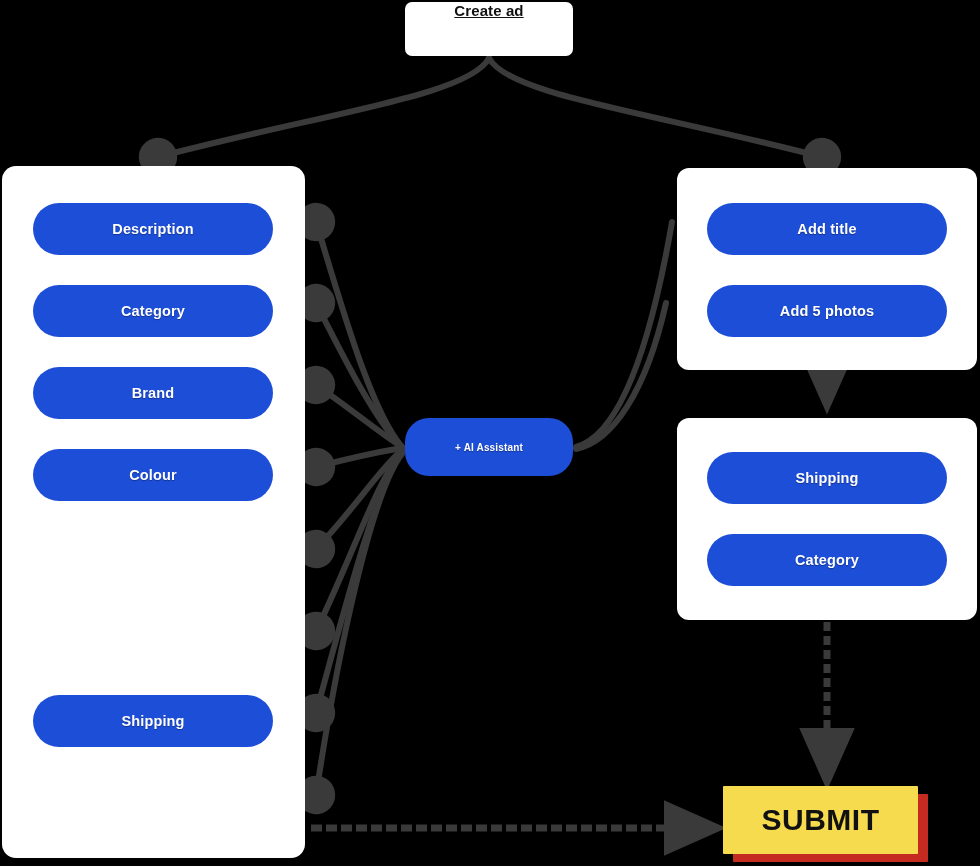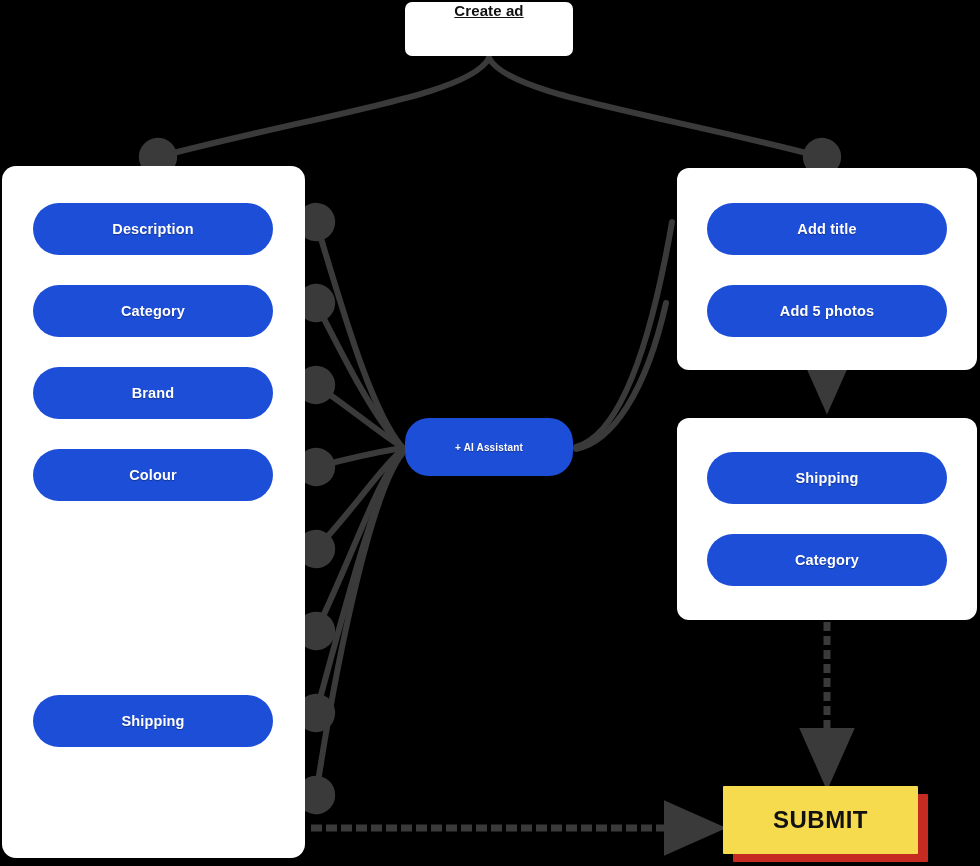--- a/index.html
+++ b/index.html
@@ -103,21 +103,21 @@
     left: 723px;
     top: 786px;
     width: 195px;
     height: 68px;
     background: #F6DB4F;
     border-radius: 1px;
     display: flex;
     align-items: center;
     justify-content: center;
     color: #111111;
-    font-size: 24px;
+    font-size: 30px;
     font-weight: bold;
     letter-spacing: .5px;
   }
 </style>
 </head>
 <body>
 
 <div id="canvas">
 
   <svg id="edges" viewBox="0 0 980 866" xmlns="http://www.w3.org/2000/svg">

